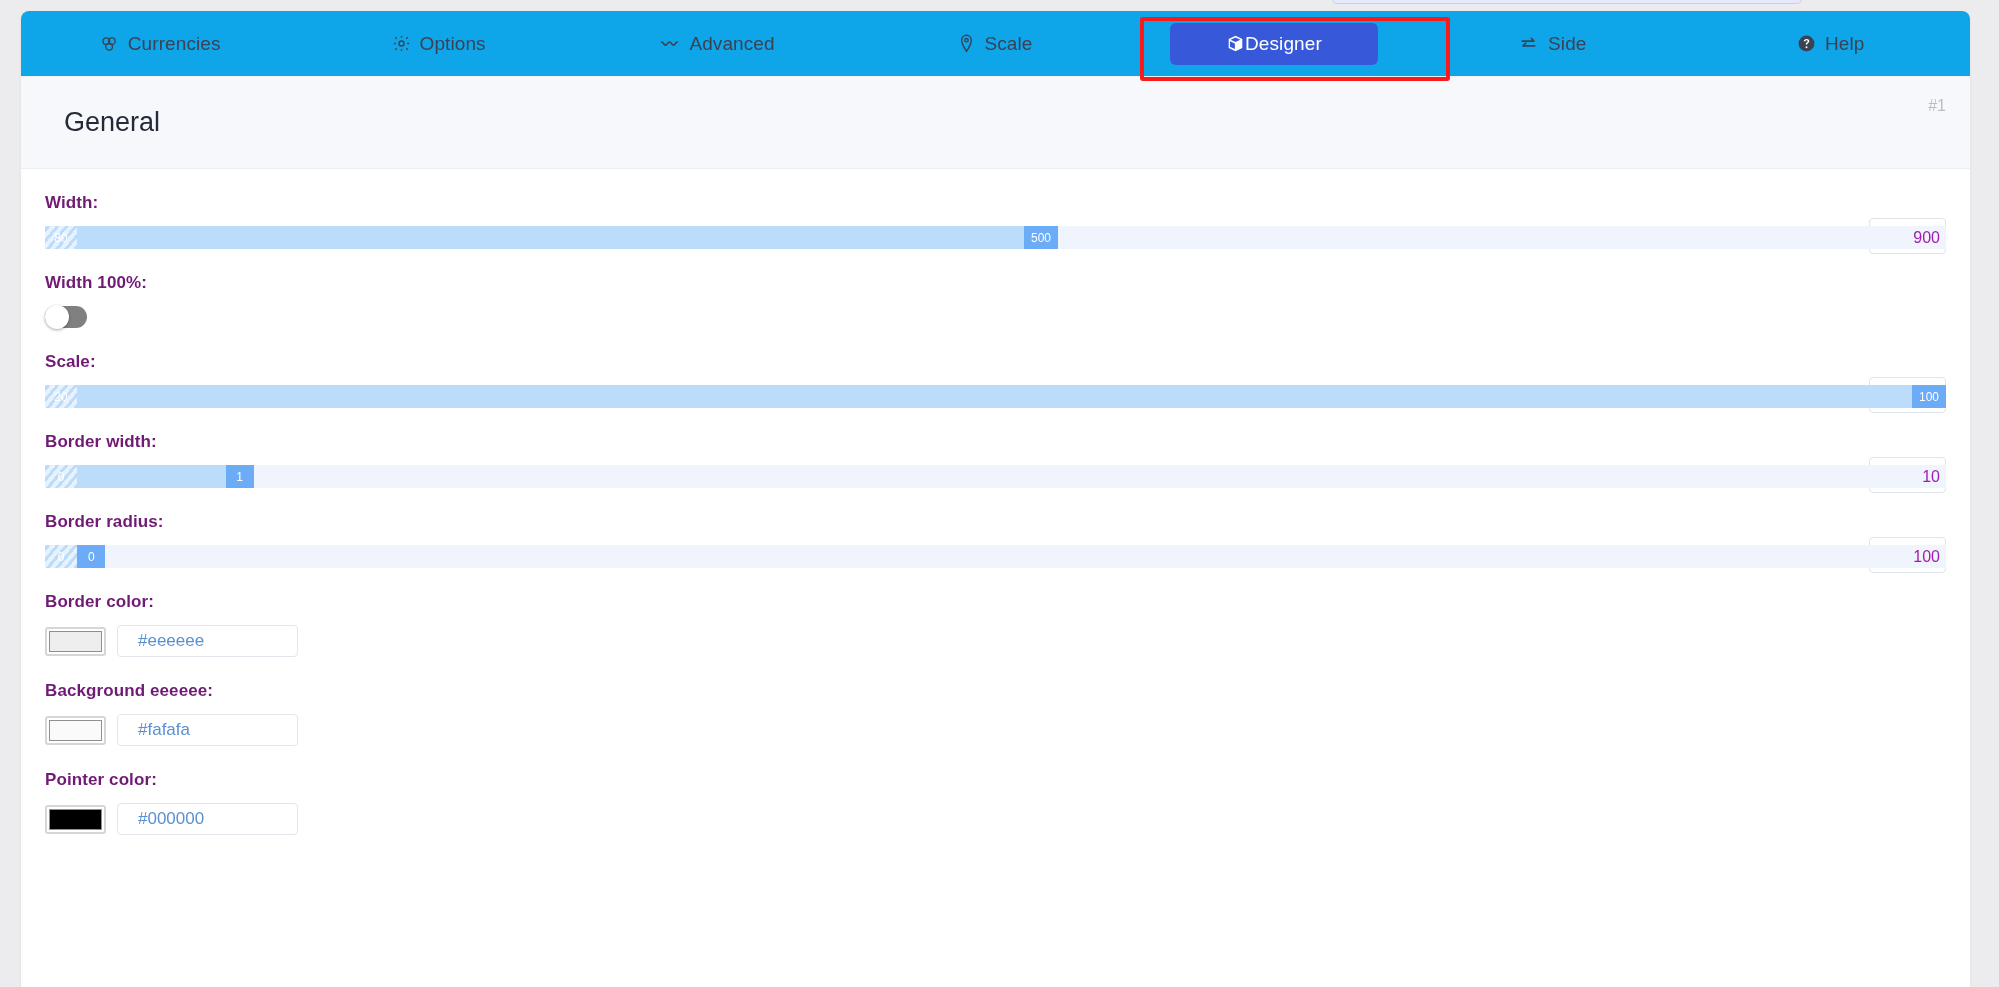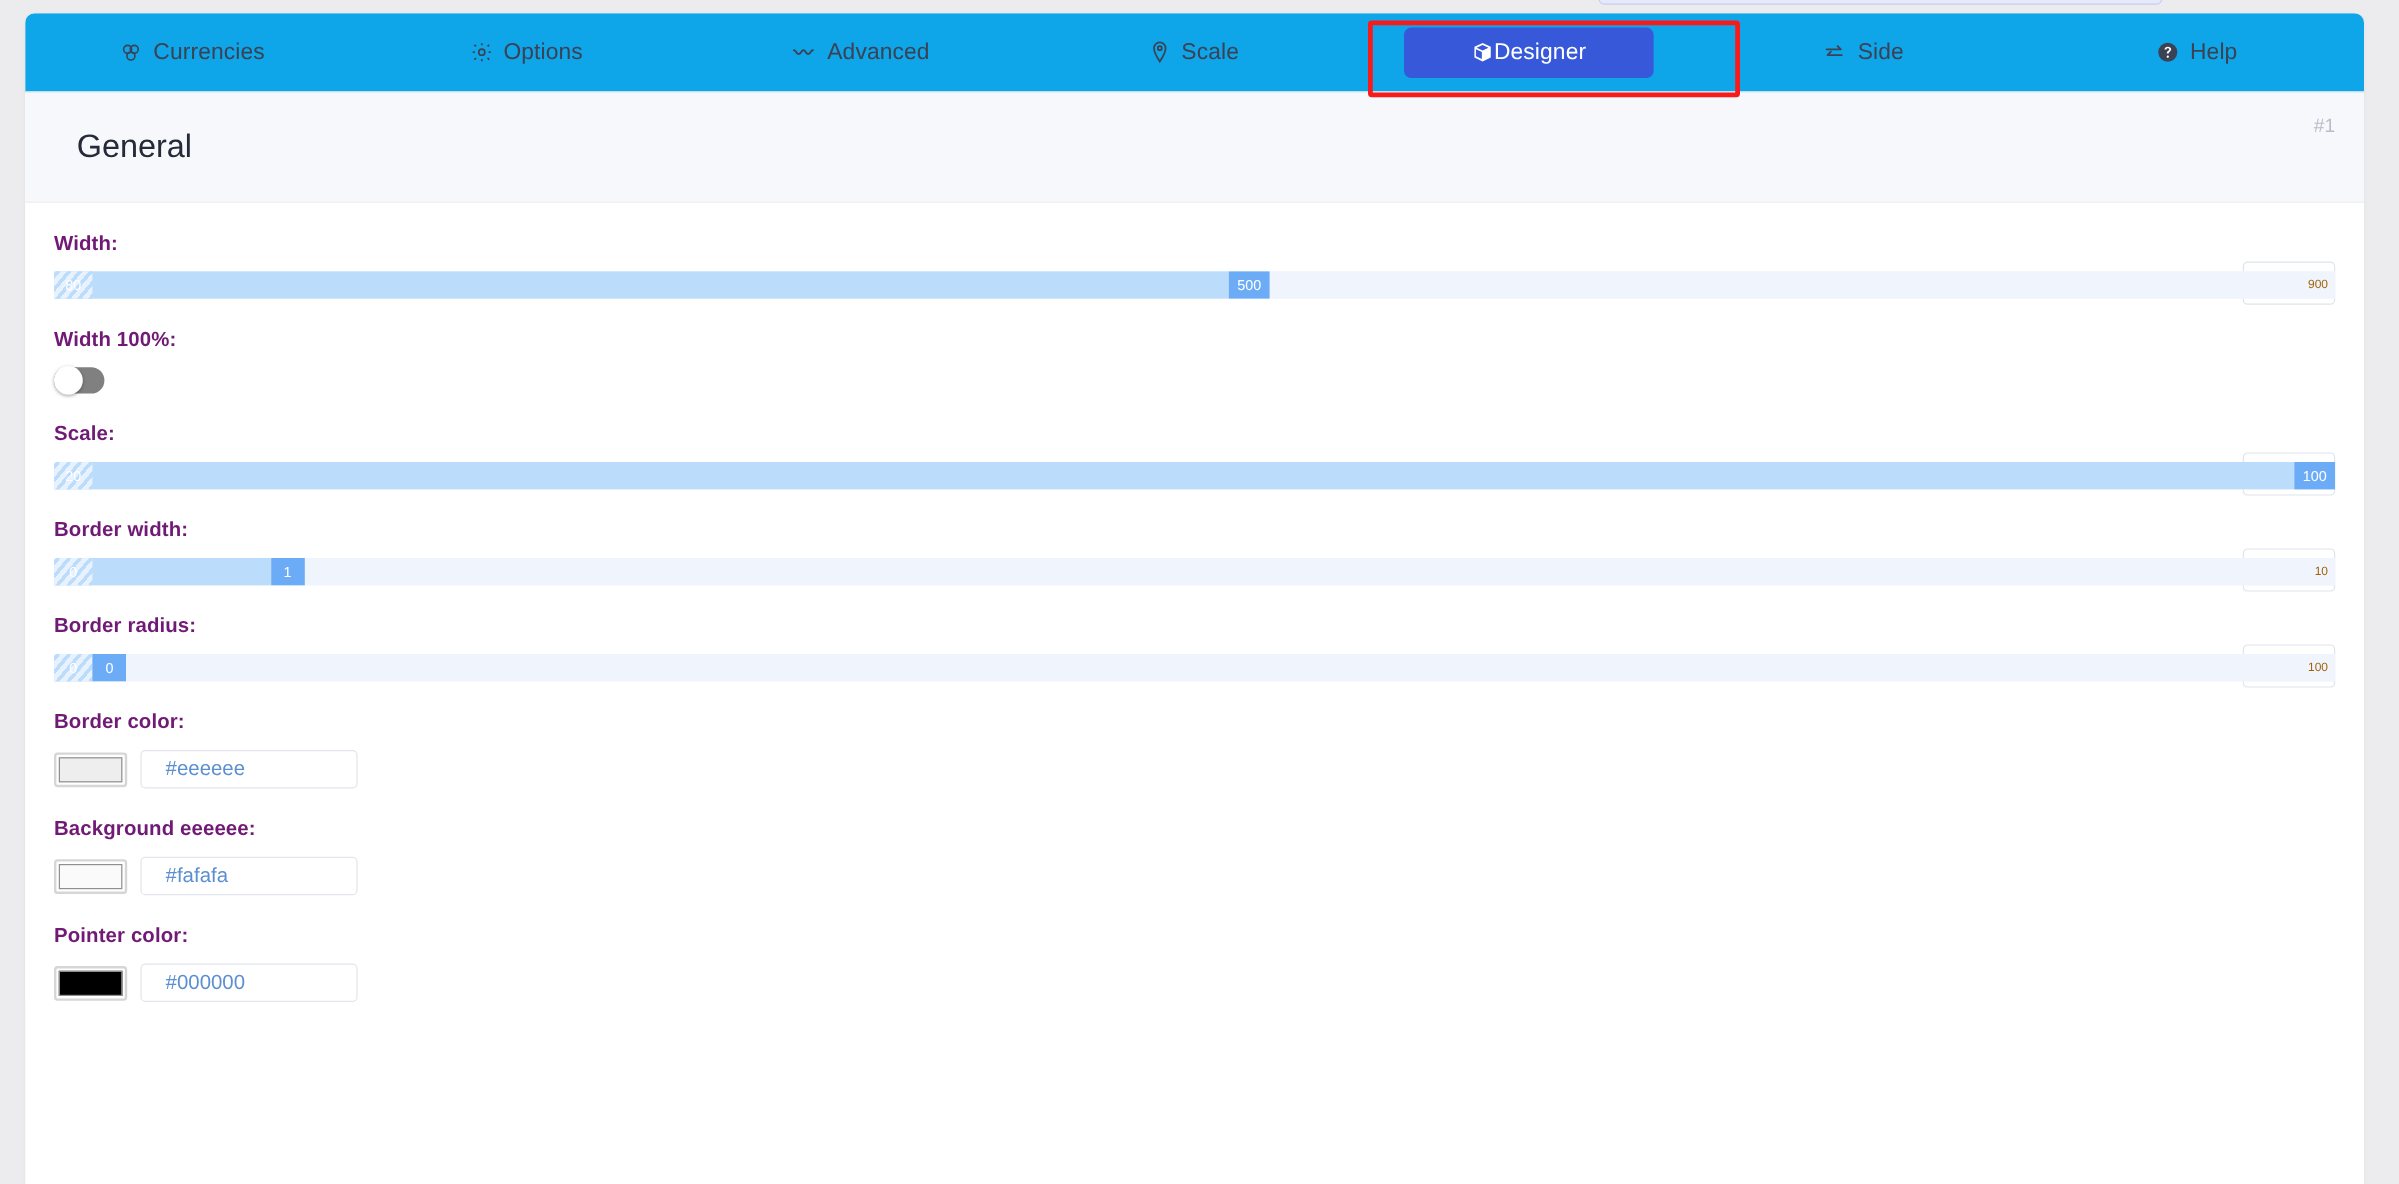--- a/index.html
+++ b/index.html
@@ -148,22 +148,22 @@
     min-width: 28px;
     background: #6cacf7;
     color: #fff;
     font-size: 12px;
     display: flex; align-items: center; justify-content: center;
     padding: 0 7px;
     cursor: pointer;
   }
   .sl-max {
     position: absolute; right: 6px; top: 0; bottom: 0;
-    color: #a16207;
-    font-size: 10px;
+    color: #a21caf;
+    font-size: 16px;
     display: flex; align-items: center;
   }
   
   .toggle {
     width: 42px; height: 22px;
     border-radius: 11px;
     background: #808080;
     position: relative;
     cursor: pointer;
   }

